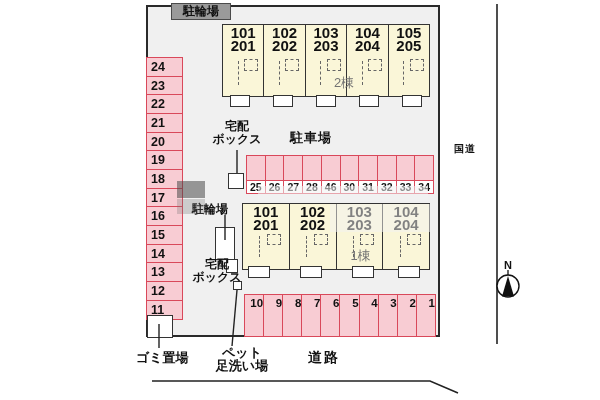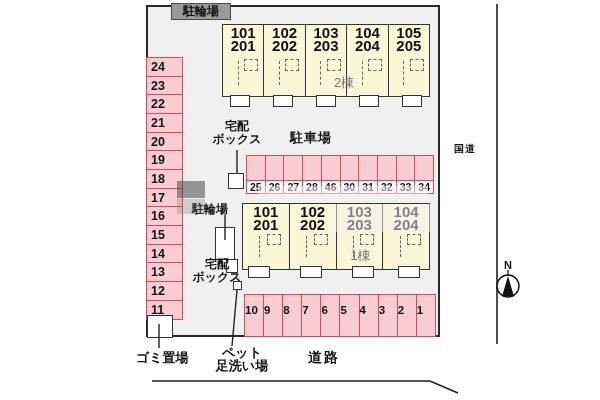--- a/index.html
+++ b/index.html
@@ -38,21 +38,21 @@
   .mrow{position:absolute;left:246px;top:155px;width:188px;height:39px;border:1.5px solid #d9485a;
         box-sizing:border-box;display:flex;background:#fff;z-index:2;}
   .mcell{flex:1;display:flex;flex-direction:column;border-left:1.5px solid #d9485a;box-sizing:border-box;}
   .mcell:first-child{border-left:none;}
   .mfill{height:24px;background:#f8ccd3;border-bottom:1.2px solid #d9485a;}
   .mnum{flex:1;background:#fff;text-align:center;font-size:10.5px;font-weight:700;line-height:12px;}
   .brow{position:absolute;left:244px;top:294px;width:192px;height:43px;border:1.5px solid #d9485a;
         box-sizing:border-box;display:flex;background:#f8ccd3;z-index:2;}
   .bcell{flex:1;border-left:1.5px solid #d9485a;box-sizing:border-box;}
   .bcell:first-child{border-left:none;}
-  .bnum{text-align:left;font-size:11.5px;font-weight:700;padding-top:9px;}
+  .bnum{text-align:right;font-size:11.5px;font-weight:700;padding-top:2px;}
   
   .wbox{position:absolute;background:#fff;border:1.5px solid #333;box-sizing:border-box;z-index:3;}
   .garbage-box{left:147px;top:315px;width:26px;height:23px;}
   .bike-rack{left:215px;top:227px;width:20px;height:33px;}
   .dbox1{left:228px;top:173px;width:16px;height:16px;}
   .dbox2{left:226px;top:259px;width:12px;height:14px;}
   .petbox{left:233px;top:281px;width:9px;height:9px;}
   
   .jlabel{position:absolute;font-weight:700;color:#111;z-index:4;white-space:nowrap;}
   .two-line{text-align:center;line-height:13px;white-space:normal;}

